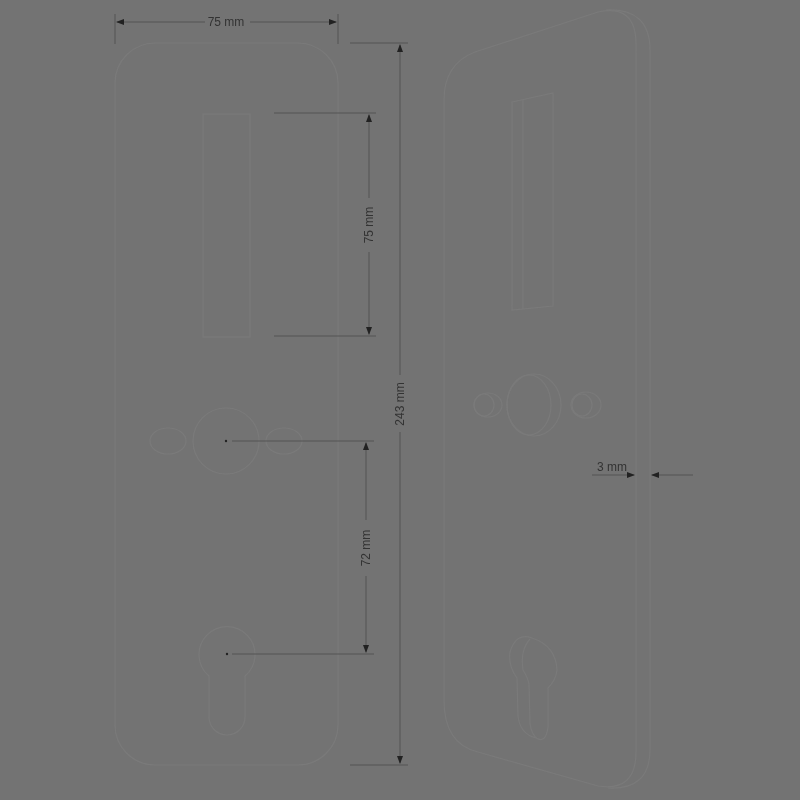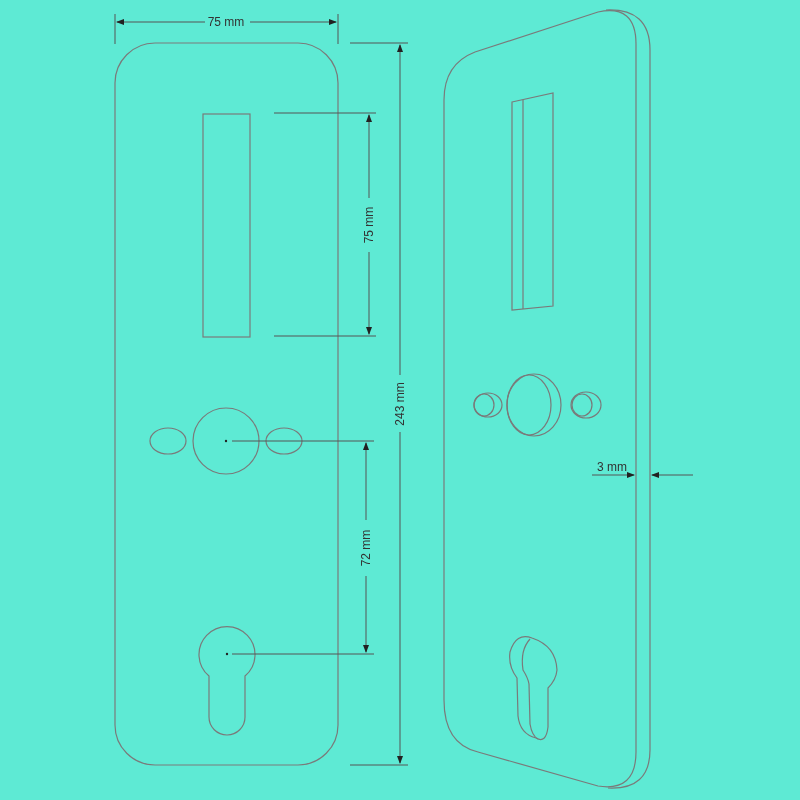--- a/index.html
+++ b/index.html
@@ -1,16 +1,16 @@
 <!DOCTYPE html>
 <html><head>
   <meta charset="utf-8">
   <style>
     html, body { margin: 0; padding: 0; background: #ffffff; }
-    #canvas { position: relative; width: 800px; height: 800px; overflow: hidden; background: #5eead4; }
+    #canvas { position: relative; width: 800px; height: 800px; overflow: hidden; background: #737373; }
     svg { position: absolute; left: 0; top: 0; }
     .lbl { font-family: "Liberation Sans", sans-serif; font-size: 12px; fill: #333; }
     .ln { stroke: #7a7a7a; stroke-width: 1.2; fill: none; }
     .dim { stroke: #555; stroke-width: 1; fill: none; }
     .arrow { fill: #222; }
   </style>
 </head>
 <body>
 
 <div id="canvas">

